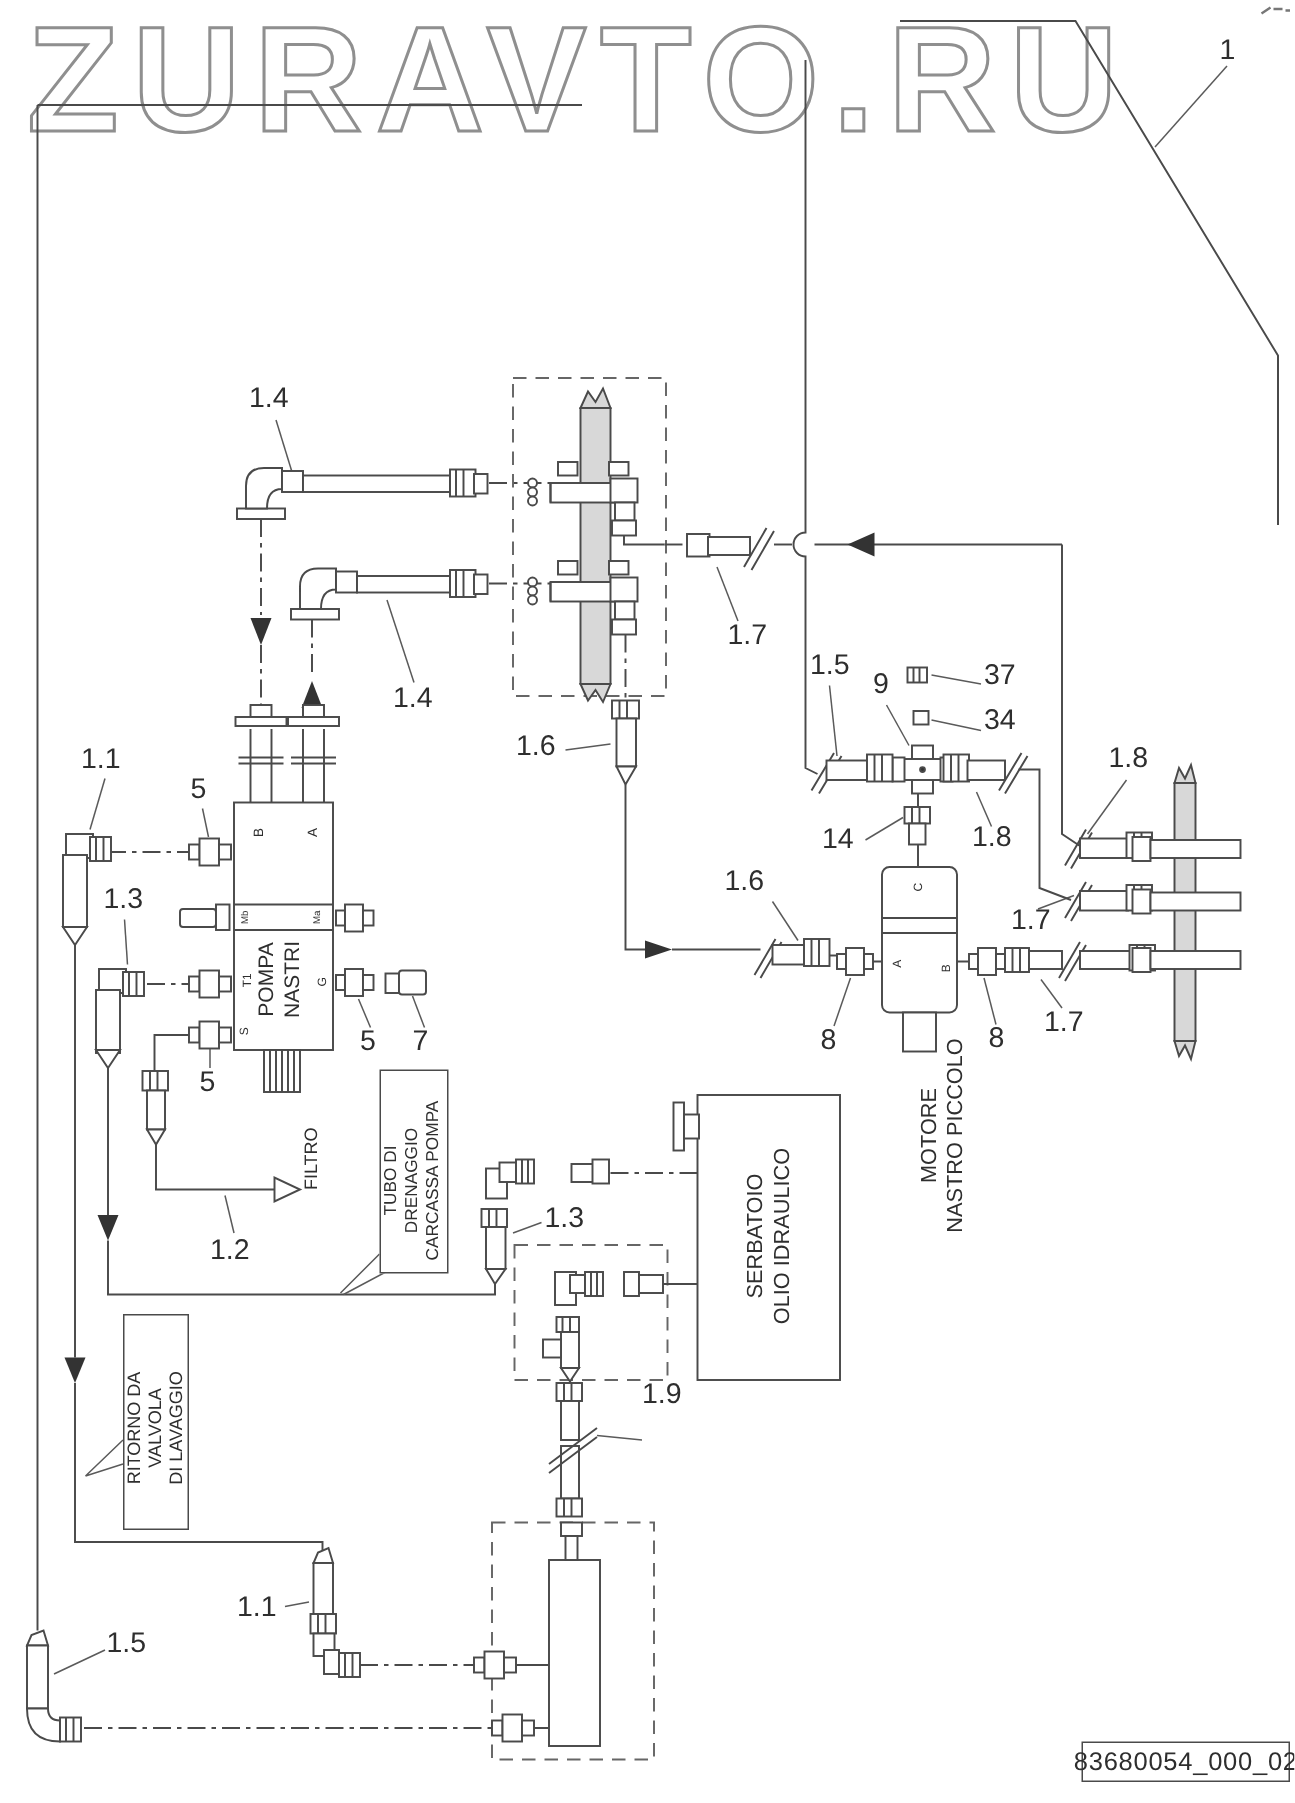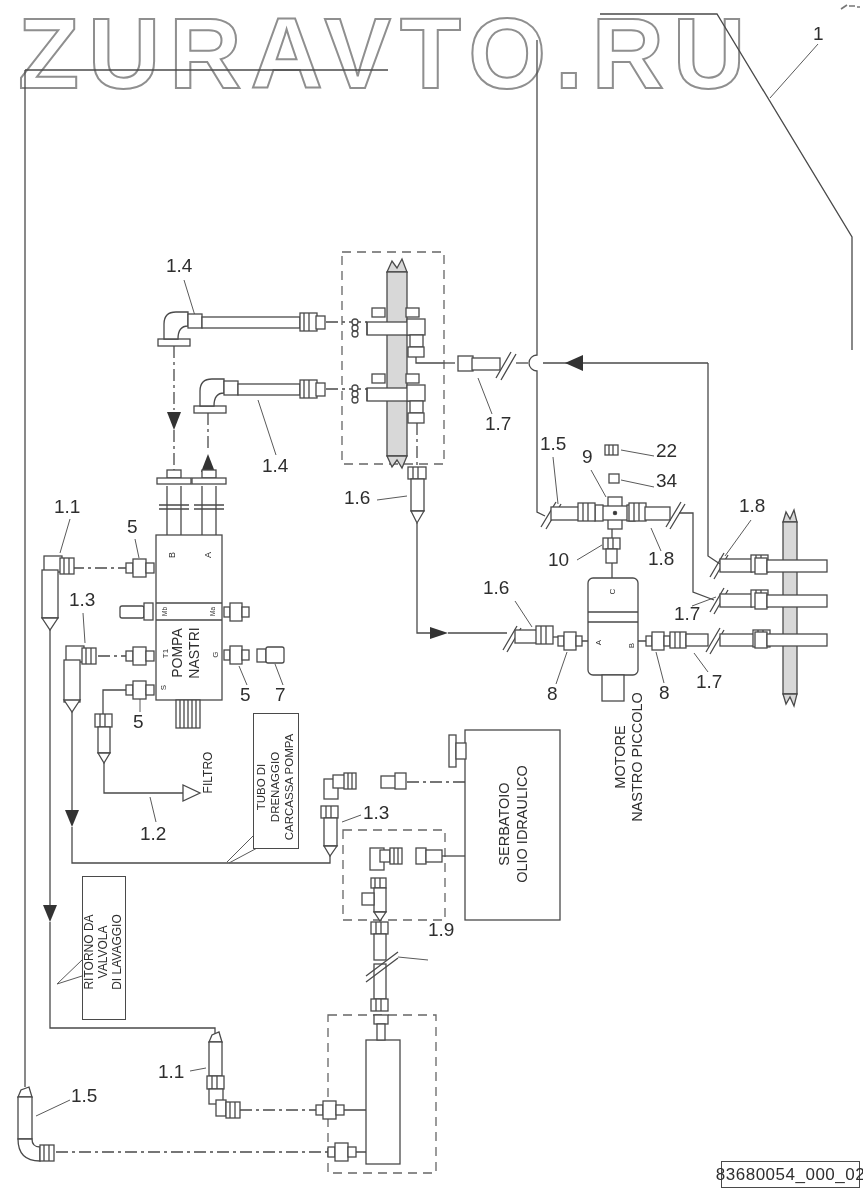--- a/index.html
+++ b/index.html
@@ -432,23 +432,23 @@
   <div class="callout" style="left:739px;top:496px">1.8</div>
   <div class="callout" style="left:428px;top:920px">1.9</div>
   <div class="callout" style="left:140px;top:824px">1.2</div>
   <div class="callout" style="left:127px;top:517px">5</div>
   <div class="callout" style="left:133px;top:712px">5</div>
   <div class="callout" style="left:240px;top:685px">5</div>
   <div class="callout" style="left:275px;top:685px">7</div>
   <div class="callout" style="left:547px;top:684px">8</div>
   <div class="callout" style="left:659px;top:683px">8</div>
   <div class="callout" style="left:582px;top:447px">9</div>
-  <div class="callout" style="left:548px;top:550px">10</div>
+  <div class="callout" style="left:548px;top:550px">14</div>
   <div class="callout" style="left:656px;top:471px">34</div>
-  <div class="callout" style="left:656px;top:441px">22</div>
+  <div class="callout" style="left:656px;top:441px">37</div>
 
   <div class="vtext" style="left:151px;top:636px;width:70px;font-size:14px;line-height:17px">POMPA
 NASTRI</div>
   <div class="vtext" style="left:554px;top:740px;width:150px;font-size:14.5px;line-height:17px">MOTORE
 NASTRO PICCOLO</div>
   <div class="vtext" style="left:438px;top:806px;width:150px;font-size:14.5px;line-height:18px">SERBATOIO
 OLIO IDRAULICO</div>
   <div class="vtext" style="left:178px;top:766px;width:60px;font-size:12px;line-height:13px">FILTRO</div>
 
   <div class="notebox" style="left:253px;top:713px;width:44px;height:134px"></div>

